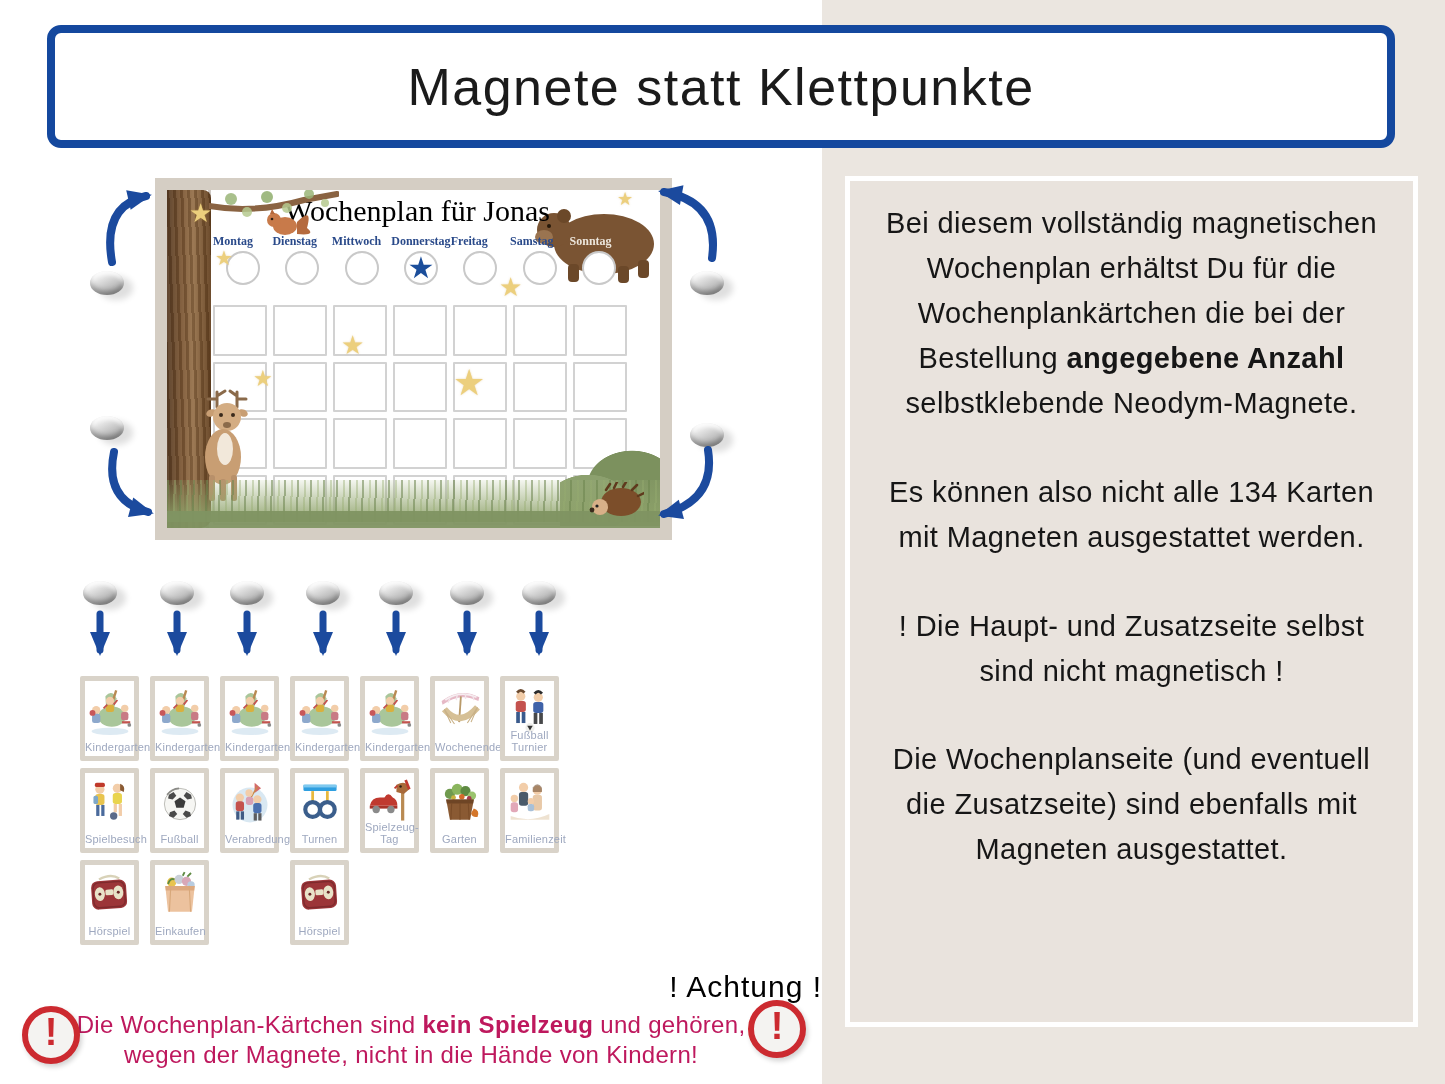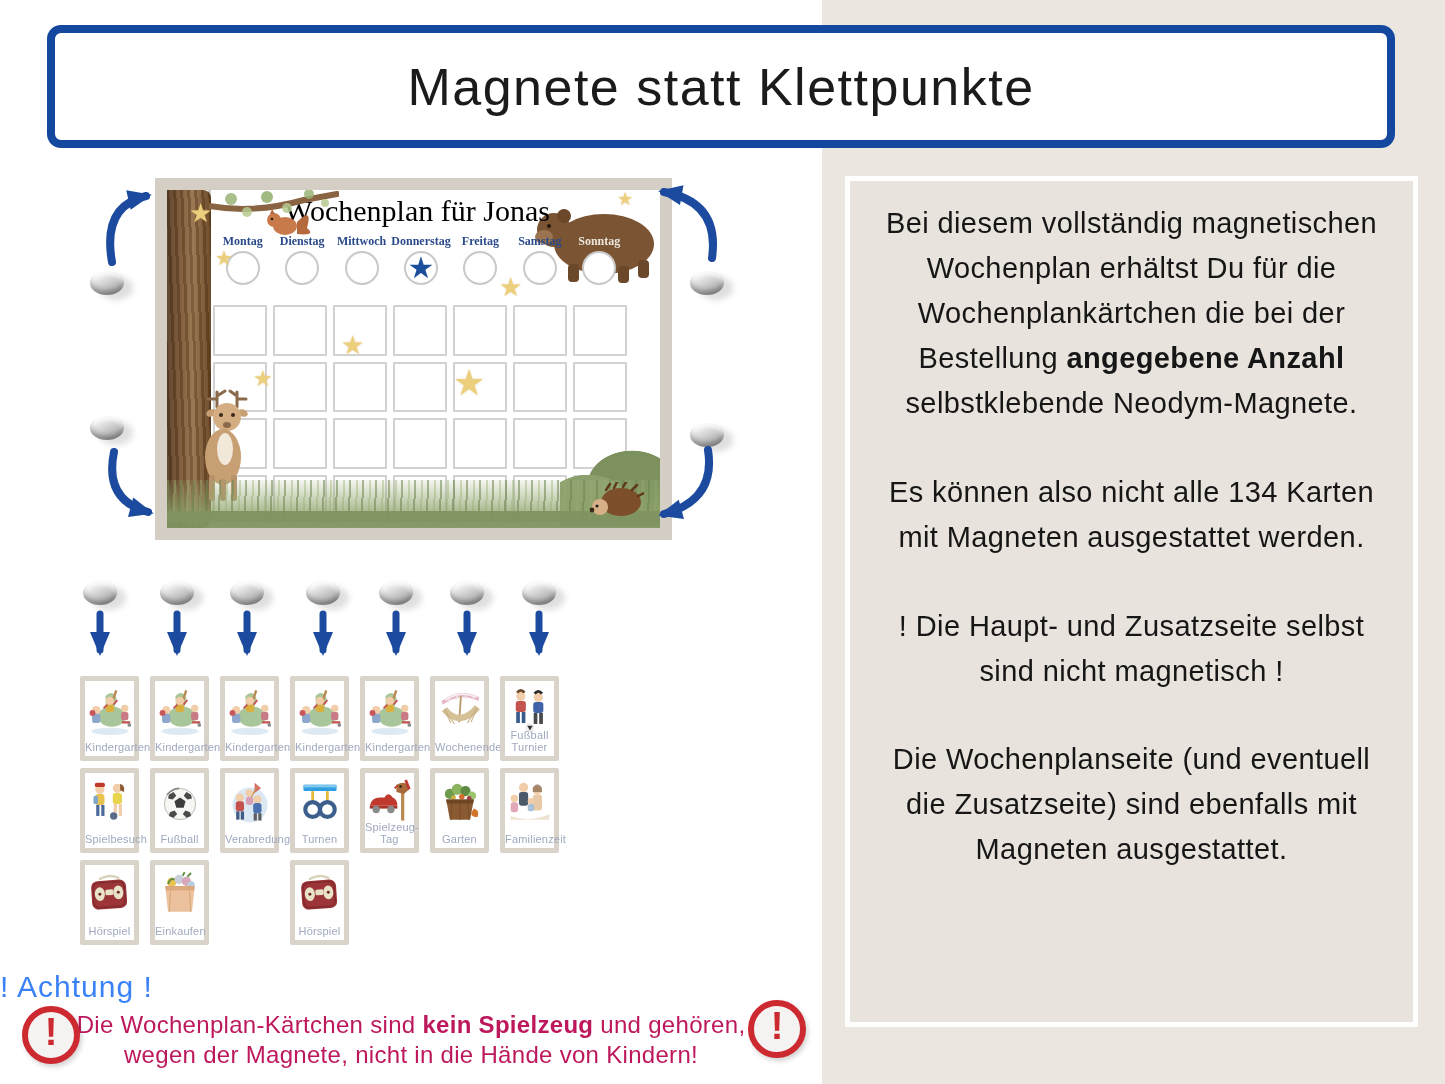--- a/index.html
+++ b/index.html
@@ -26,21 +26,21 @@
   .planner{position:absolute;left:155px;top:178px;width:493px;height:338px;background:#ffffff;
     border:12px solid #d5cec4;z-index:2;overflow:hidden;}
   .tree{position:absolute;left:-3px;top:0;width:47px;height:338px;z-index:2;border-radius:0 8px 10px 0;
     background:linear-gradient(90deg,#503620 0%,#7d5835 38%,#96714a 62%,#63401f 100%);
     background-blend-mode:multiply;}
   .tree:after{content:"";position:absolute;inset:0;
     background:repeating-linear-gradient(88deg,rgba(60,38,20,0.25) 0 3px,rgba(255,255,255,0.06) 3px 7px);}
   .planner-title{position:absolute;left:55px;top:4px;width:390px;text-align:center;z-index:4;
     font-family:"Liberation Serif",serif;font-size:30px;color:#000000;}
   .days-row{position:absolute;left:46px;top:44px;width:416px;display:flex;z-index:4;}
-  .day{flex:1;text-align:center;font-family:"Liberation Serif",serif;font-size:12px;font-weight:bold;color:#2a4a8a;}
+  .day{flex:1;text-align:left;font-family:"Liberation Serif",serif;font-size:12px;font-weight:bold;color:#2a4a8a;}
   .day-light{color:#ece6dc;}
   .circles-row{position:absolute;left:46px;top:61px;width:416px;display:flex;z-index:4;}
   .circle-cell{flex:1;display:flex;justify-content:center;}
   .circle{width:30px;height:30px;border:2px solid #c9c9c9;border-radius:50%;background:#fff;
     display:flex;align-items:center;justify-content:center;overflow:visible;}
   .circle-star{font-size:30px;line-height:28px;color:#1b4e9b;}
   .pgrid{position:absolute;left:46px;top:115px;width:414px;height:220px;display:grid;z-index:3;
     grid-template-columns:repeat(7,1fr);grid-template-rows:repeat(4,1fr);gap:6px;}
   .gcell{border:2px solid #d2d2d2;background:#fff;border-radius:1px;}
   .pstar{position:absolute;color:#eccf7d;z-index:6;text-shadow:0 0 2px rgba(210,170,80,0.5);}
@@ -68,22 +68,22 @@
   .cards{position:absolute;left:80px;top:676px;display:grid;z-index:2;
     grid-template-columns:repeat(7,59px);column-gap:11px;grid-auto-rows:85px;row-gap:7px;}
   .card{box-sizing:border-box;border:5px solid #d9d3c9;border-radius:2px;background:#ffffff;position:relative;}
   .card-art{position:absolute;left:1px;right:1px;top:1px;bottom:15px;display:flex;align-items:center;justify-content:center;}
   .card-art svg{width:46px;height:56px;}
   .card-label{position:absolute;left:0;right:0;bottom:2px;text-align:center;font-size:11px;line-height:1.15;
     color:#9ea8bf;letter-spacing:0.2px;}
   .card-slot-empty{visibility:hidden;}
 
   
-  .warn-heading{position:absolute;left:0;top:970px;width:822px;text-align:left;font-size:30px;
-    letter-spacing:1px;color:#3b82f6;z-index:2;}
+  .warn-heading{position:absolute;left:0;top:970px;width:822px;text-align:right;font-size:30px;
+    letter-spacing:1px;color:#000000;z-index:2;}
   .warn-lines{position:absolute;left:0;top:1010px;width:822px;text-align:center;font-size:24px;
     line-height:30px;color:#be185d;letter-spacing:0.3px;z-index:2;}
   .warn-icon{position:absolute;width:58px;height:58px;box-sizing:border-box;border:6px solid #cc2a30;
     border-radius:50%;background:#f4f3f1;display:flex;align-items:center;justify-content:center;z-index:2;
     box-shadow:2px 3px 5px rgba(0,0,0,0.18);}
   .warn-icon span{font-size:38px;font-weight:bold;color:#cc2a30;margin-top:-5px;}
 </style>
 </head>
 <body>
 

